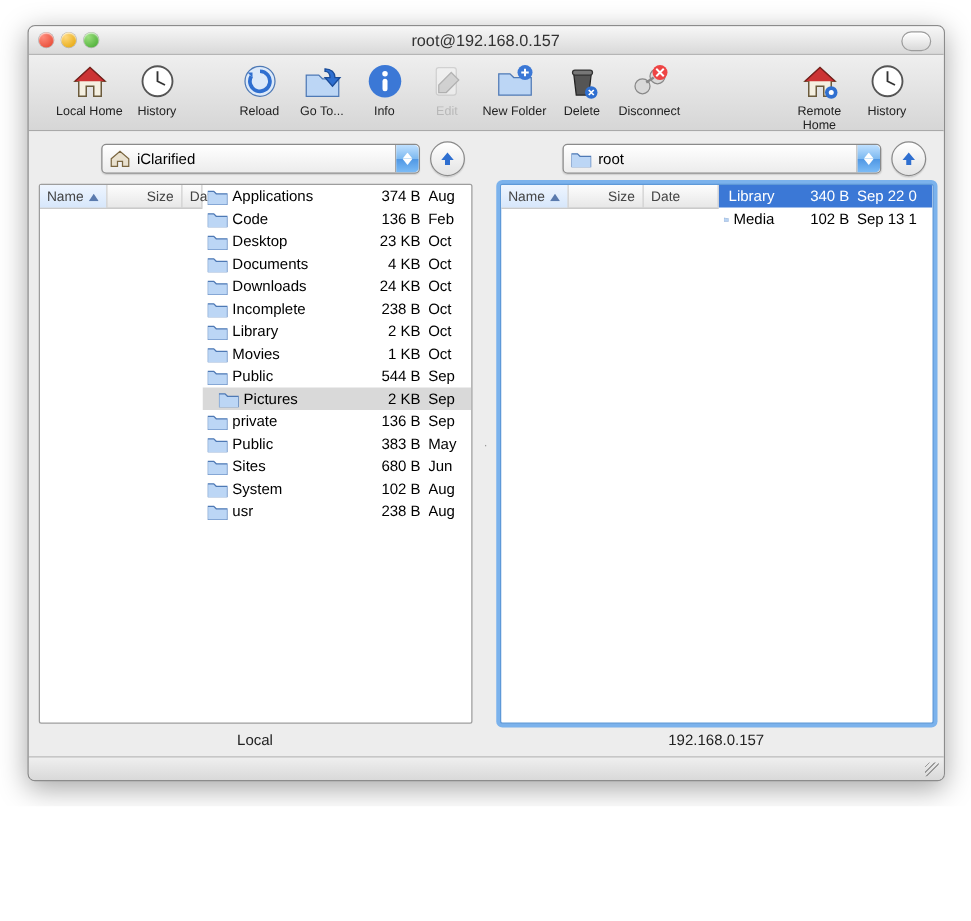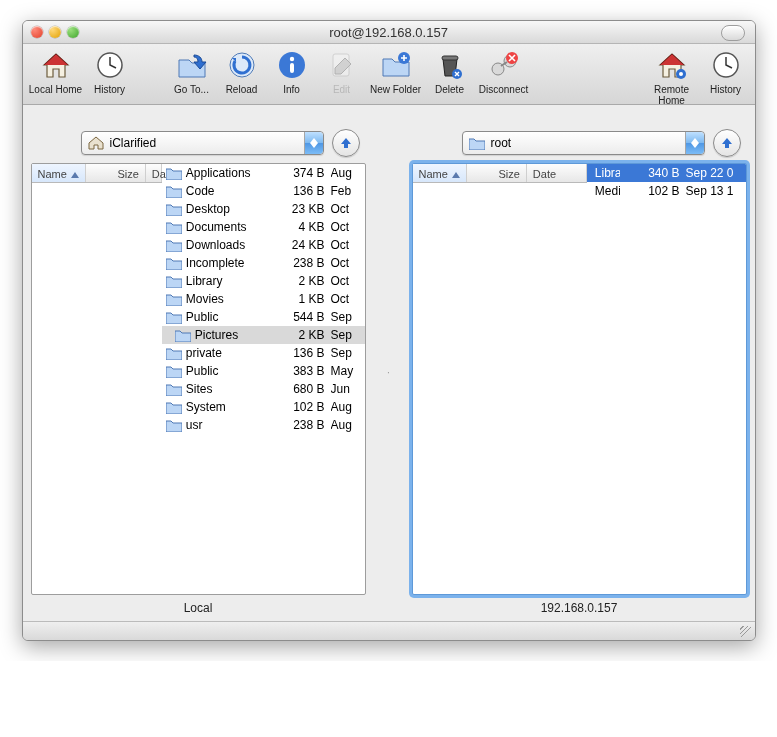--- a/index.html
+++ b/index.html
@@ -49,41 +49,40 @@
     border:1px solid #9d9d9d;
     box-shadow: inset 0 1px 0 #fff;
   }
   
   .toolbar {
     height: 56px;
     background: linear-gradient(#efefef,#d6d6d6);
     border-bottom:1px solid #a9a9a9;
     display:flex;
     align-items:flex-start;
-    padding: 4px 4px 0;
+    padding: 4px 20px 0;
   }
   .tgroup { display:flex; }
   .tsep   { width:32px; }
   .tbtn {
     width:58px; text-align:center; font-size:10px; color:#222;
   }
   .tbtn.narrow { width:50px; }
   .ticon {
     width:34px; height:34px; margin:0 auto 2px;
     display:flex; align-items:center; justify-content:center;
   }
   .tbtn.dim { color:#9a9a9a; filter:grayscale(1) opacity(.55); }
 
   
   .content {
     display:flex;
     padding:8px 8px 6px;
-    gap:20px;
+    gap:8px;
     background:#ededed;
-    margin-top:16px;
   }
   .pane {
     flex:1 1 0;
     display:flex;
     flex-direction:column;
     min-width:0;
   }
   .pane-head {
     display:flex;
     align-items:center;
@@ -203,36 +202,36 @@
               <path d="M15 7v8l6 3" stroke="#333" stroke-width="1.5" fill="none"></path>
             </svg>
         </div>
         <span>History</span>
       </div>
     </div>
     <div class="tsep"></div>
     <div class="tgroup">
       <div class="tbtn narrow">
         <div class="ticon">
-          <svg width="32" height="32" viewBox="0 0 32 32">
-              <path d="M3 11 L13 11 L16 14 L29 14 L29 28 L3 28 Z" fill="#bcd6f5" stroke="#4e79b5"></path>
-              <path d="M18 6c5 0 8 3 8 7h4l-6 7-6-7h4c0-3-1-5-4-5z" fill="#2f6fd0" stroke="#1a4b97"></path>
-            </svg>
-        </div>
-        <span>Go To...</span>
-      </div>
-      <div class="tbtn narrow">
-        <div class="ticon">
           <svg width="30" height="30" viewBox="0 0 30 30">
               <circle cx="15" cy="15" r="12" fill="#dce9f9" stroke="#4e79b5"></circle>
               <path d="M15 7a8 8 0 1 1-7 4" fill="none" stroke="#2f6fd0" stroke-width="3"></path>
               <path d="M5 8l4 0 0 4z" fill="#2f6fd0"></path>
             </svg>
         </div>
         <span>Reload</span>
+      </div>
+      <div class="tbtn narrow">
+        <div class="ticon">
+          <svg width="32" height="32" viewBox="0 0 32 32">
+              <path d="M3 11 L13 11 L16 14 L29 14 L29 28 L3 28 Z" fill="#bcd6f5" stroke="#4e79b5"></path>
+              <path d="M18 6c5 0 8 3 8 7h4l-6 7-6-7h4c0-3-1-5-4-5z" fill="#2f6fd0" stroke="#1a4b97"></path>
+            </svg>
+        </div>
+        <span>Go To...</span>
       </div>
       <div class="tbtn narrow">
         <div class="ticon">
           <svg width="30" height="30" viewBox="0 0 30 30">
               <circle cx="15" cy="15" r="13" fill="#3b78d6"></circle>
               <circle cx="15" cy="9" r="2.2" fill="#fff"></circle>
               <rect x="13" y="13" width="4" height="10" rx="2" fill="#fff"></rect>
             </svg>
         </div>
         <span>Info</span>

